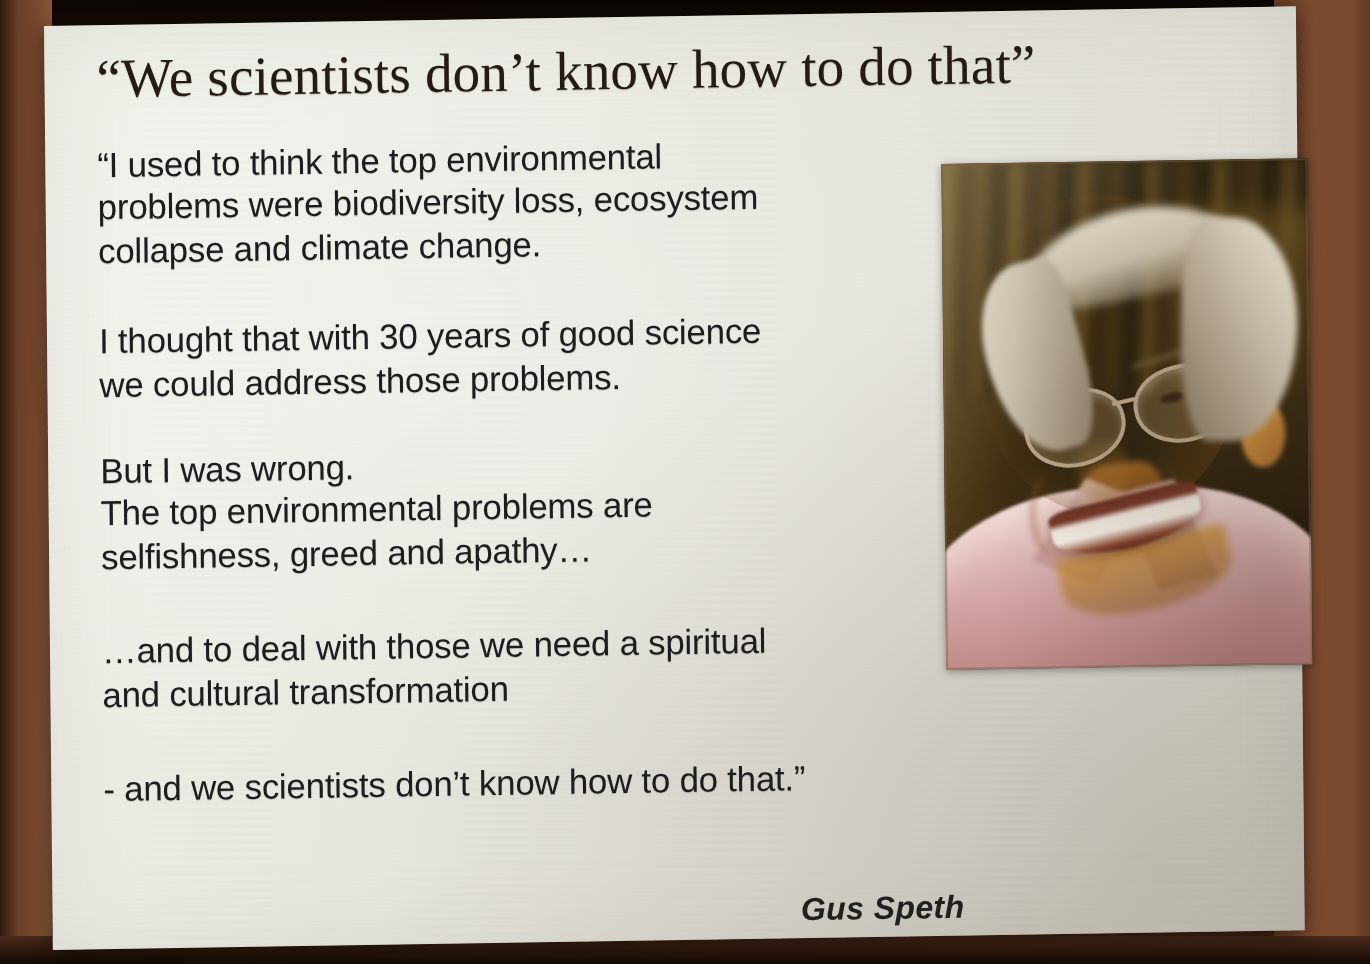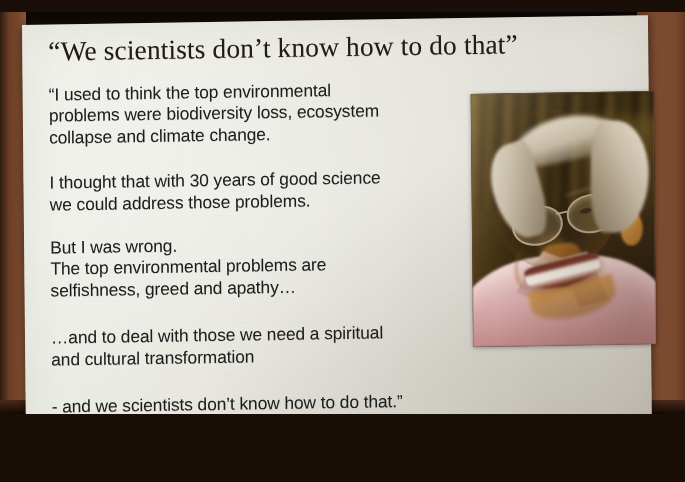--- a/index.html
+++ b/index.html
@@ -3,25 +3,24 @@
 <meta charset="utf-8">
 <style>
   html, body {
     margin: 0;
     padding: 0;
     background: #1a0e08;
   }
   #stage {
     position: relative;
     width: 685px;
-    height: 402px;
+    height: 482px;
     overflow: hidden;
     font-family: "Liberation Sans", sans-serif;
     background: #8b5cf6;
-    margin-top: 12px;
   }
 
   
   .wall {
     position: absolute;
     inset: 0;
     background:
       linear-gradient(180deg, #140b06 0%, #1d0f08 3%, #4a2716 5%, #6d4027 10%,
                       #7b4a2e 30%, #7a4a2f 60%, #6a4028 85%, #3d2113 98%, #1a0d06 100%);
   }

